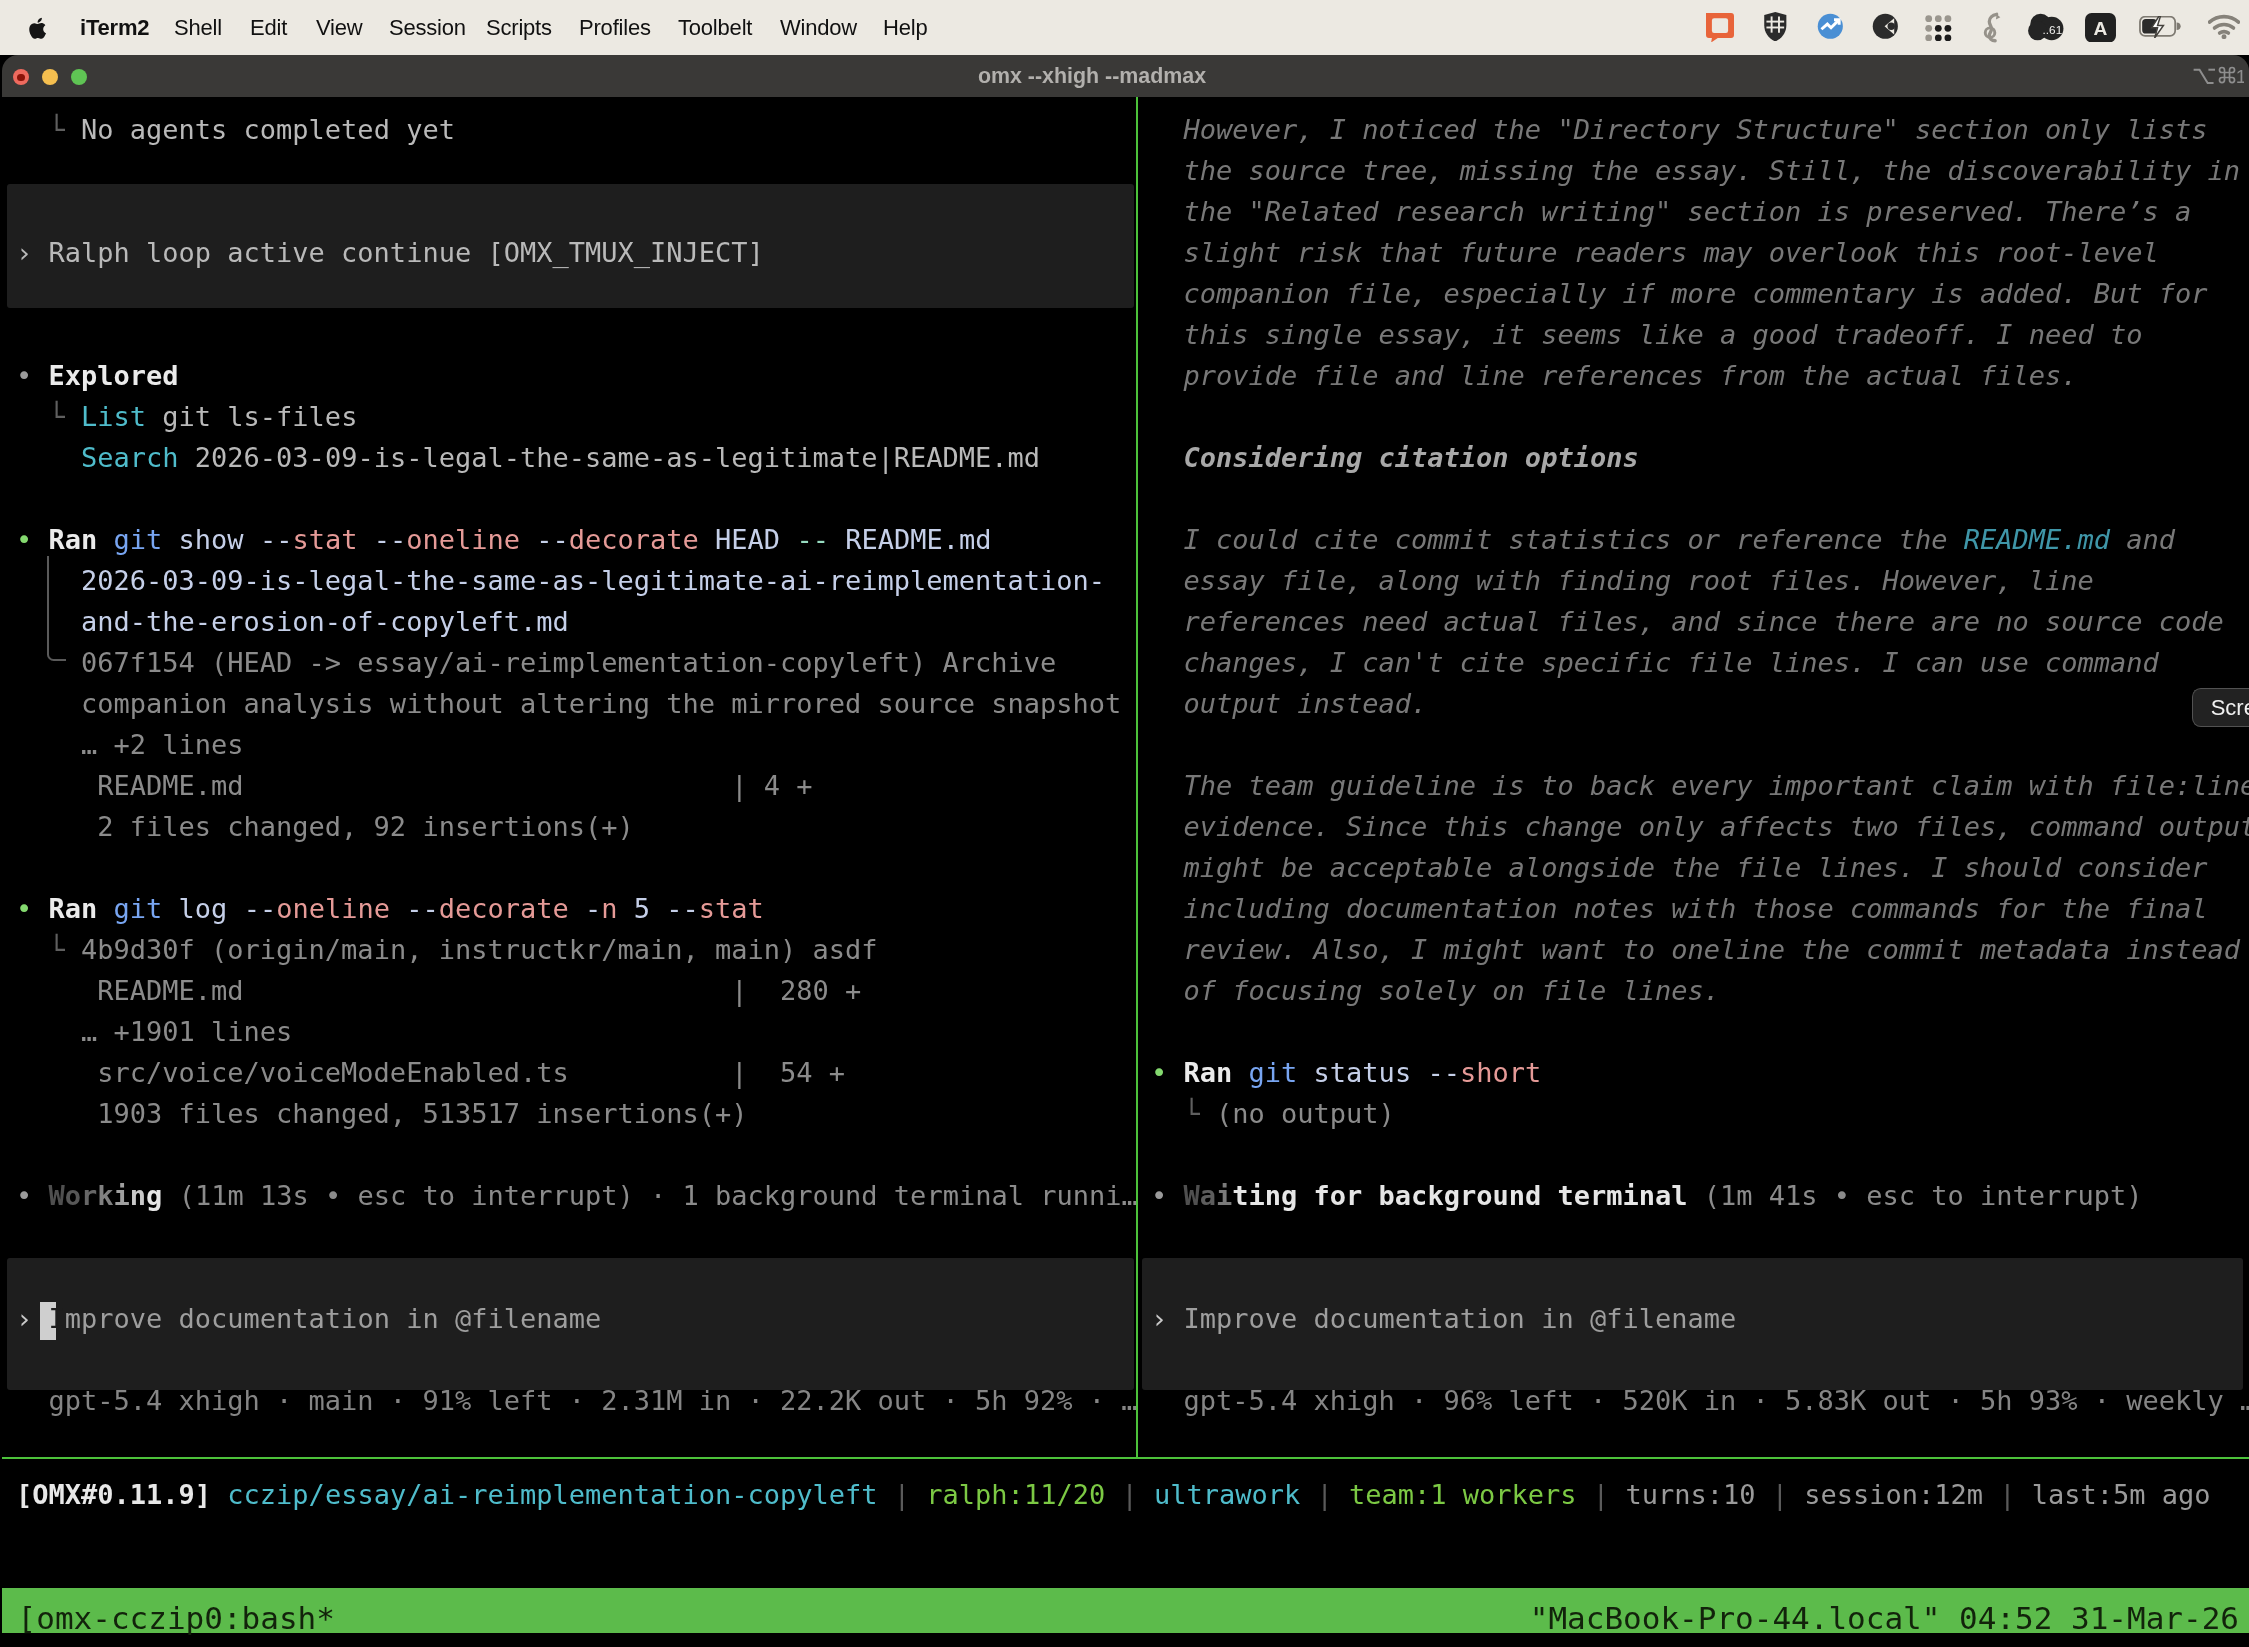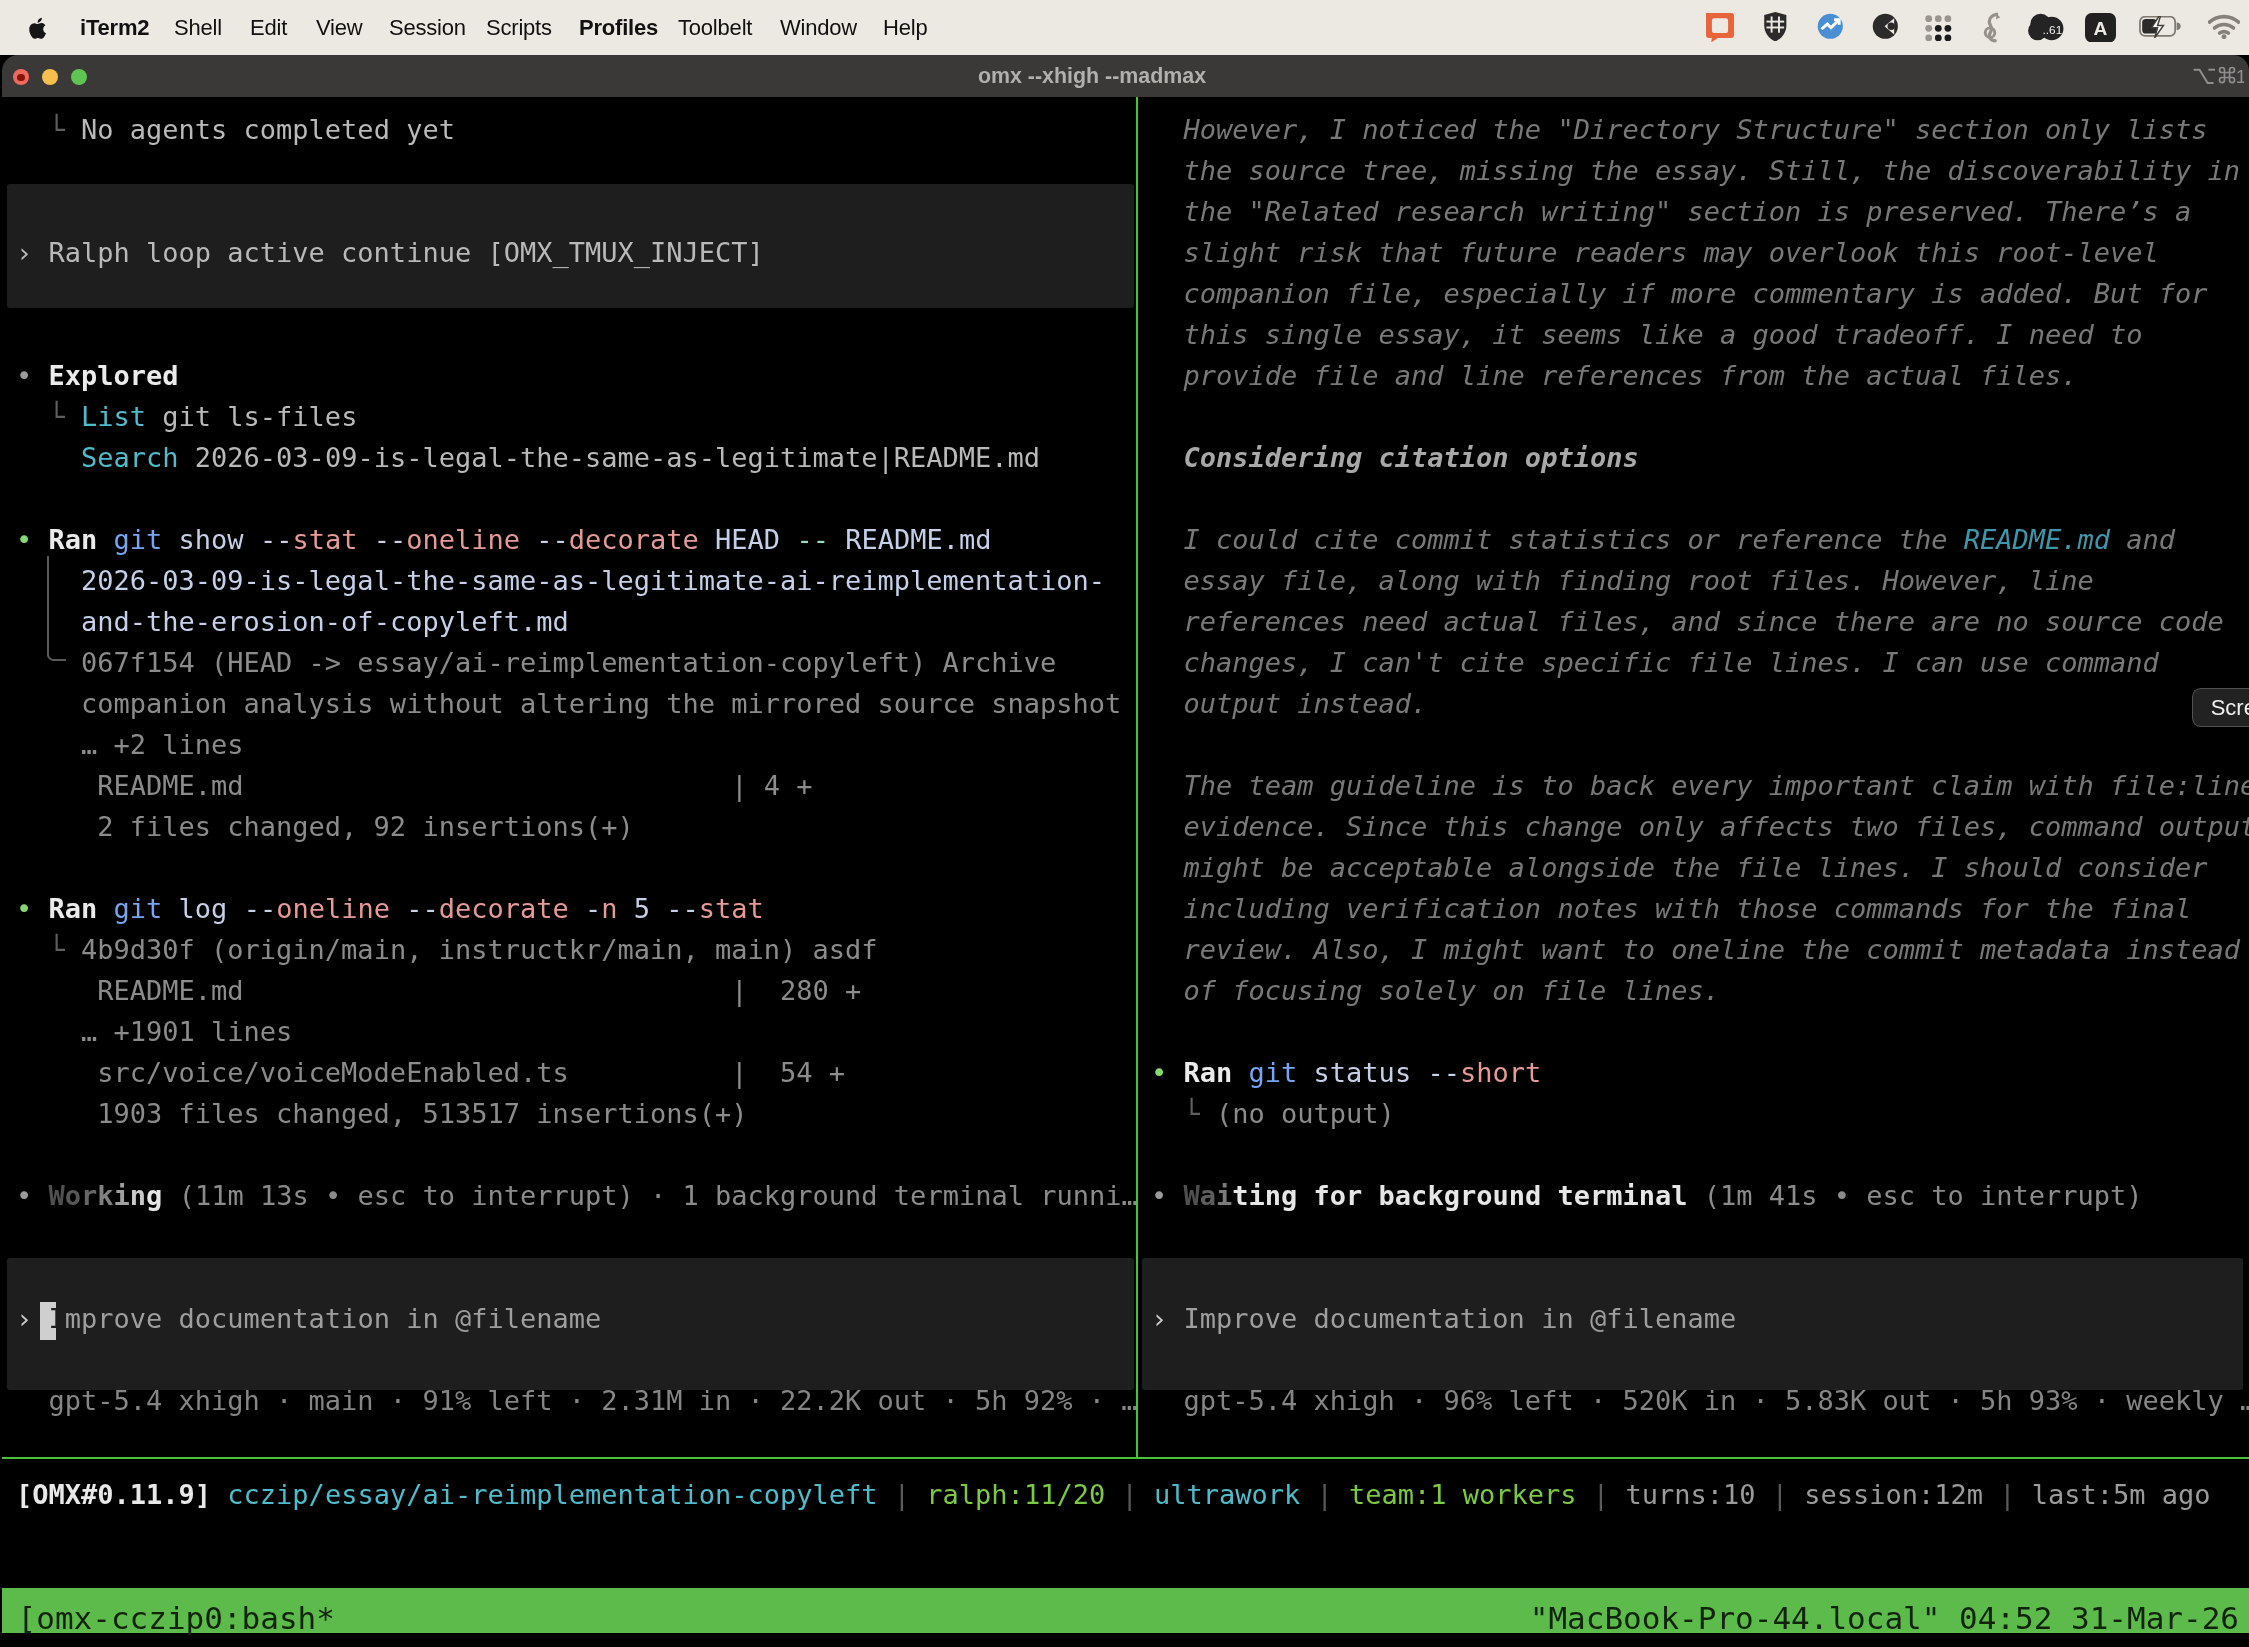--- a/index.html
+++ b/index.html
@@ -52,21 +52,21 @@
 <svg class="mitem" style="left:28px;top:14.8px;height:26.6px" width="22" height="26.6" viewBox="0 0 30 36">
 <path fill="#151515" d="M20.7 19.1c0-3.6 2.9-5.3 3-5.4-1.6-2.4-4.2-2.7-5.1-2.8-2.2-.2-4.2 1.3-5.3 1.3-1.1 0-2.8-1.3-4.6-1.2-2.4 0-4.6 1.4-5.8 3.5-2.5 4.3-.7 10.7 1.8 14.2 1.2 1.7 2.6 3.6 4.4 3.5 1.8-.1 2.4-1.1 4.6-1.1 2.1 0 2.7 1.1 4.6 1.1 1.9 0 3.1-1.7 4.3-3.4 1.3-2 1.9-3.9 1.9-4-.1-.1-3.8-1.5-3.8-5.7z"></path>
 <path fill="#151515" d="M17.4 8.2c1-1.2 1.7-2.9 1.5-4.6-1.4.1-3.2 1-4.2 2.2-.9 1.1-1.8 2.8-1.5 4.5 1.6.1 3.2-.9 4.2-2.1z"></path>
 </svg>
 <div class="mitem" style="left:80px;font-weight:700">iTerm2</div>
 <div class="mitem" style="left:174px;font-weight:400">Shell</div>
 <div class="mitem" style="left:250px;font-weight:400">Edit</div>
 <div class="mitem" style="left:316px;font-weight:400">View</div>
 <div class="mitem" style="left:389px;font-weight:400">Session</div>
 <div class="mitem" style="left:486px;font-weight:400">Scripts</div>
-<div class="mitem" style="left:579px;font-weight:700">Profiles</div>
+<div class="mitem" style="left:579px;font-weight:400">Profiles</div>
 <div class="mitem" style="left:678px;font-weight:400">Toolbelt</div>
 <div class="mitem" style="left:780px;font-weight:400">Window</div>
 <div class="mitem" style="left:883px;font-weight:400">Help</div>
 <svg class="ic" style="left:1706px;top:12.5px" width="28" height="29.5" viewBox="0 0 38 40">
 <path fill="#e8643a" d="M4 0h30a4 4 0 0 1 4 4v26a4 4 0 0 1-4 4H16l-9 6 1-6H4a4 4 0 0 1-4-4V4a4 4 0 0 1 0-4z"></path>
 <rect x="8" y="7" width="22" height="20" rx="3" fill="#ece9e2"></rect>
 </svg>
 <svg class="ic" style="left:1762px;top:11.8px" width="26.6" height="29.5" viewBox="0 0 36 40">
 <path fill="#2b2b2b" d="M18 0l15 4v14c0 10-6 18-15 22C9 36 3 28 3 18V4z"></path>
 <g stroke="#ece9e2" stroke-width="2.6">
@@ -188,21 +188,21 @@
 
 <b class="think">  I could cite commit statistics or reference the </b><b class="tealit">README.md</b><b class="think"> and</b>
 <b class="think">  essay file, along with finding root files. However, line</b>
 <b class="think">  references need actual files, and since there are no source code</b>
 <b class="think">  changes, I can't cite specific file lines. I can use command</b>
 <b class="think">  output instead.</b>
 
 <b class="think">  The team guideline is to back every important claim with file:line</b>
 <b class="think">  evidence. Since this change only affects two files, command output</b>
 <b class="think">  might be acceptable alongside the file lines. I should consider</b>
-<b class="think">  including verification notes with those commands for the final</b>
+<b class="think">  including documentation notes with those commands for the final</b>
 <b class="think">  review. Also, I might want to oneline the commit metadata instead</b>
 <b class="think">  of focusing solely on file lines.</b>
 
 <b class="grnb">• </b><b class="w">Ran</b><b class="fg"> </b><b class="blue">git</b><b class="cmd"> status </b><b class="cmd">--</b><b class="sal">short</b>
 <b class="tree">  └ </b><b class="dim">(no output)</b>
 
 <b class="dimb">• </b><b class="rsh1">W</b><b class="rsh2">a</b><b class="rsh3">i</b><b class="wsh">ting for background terminal</b><b class="dim"> (1m 41s • esc to interrupt)</b>
 
 
 <b class="cur0">› </b><b class="inp">Improve documentation in @filename</b>

